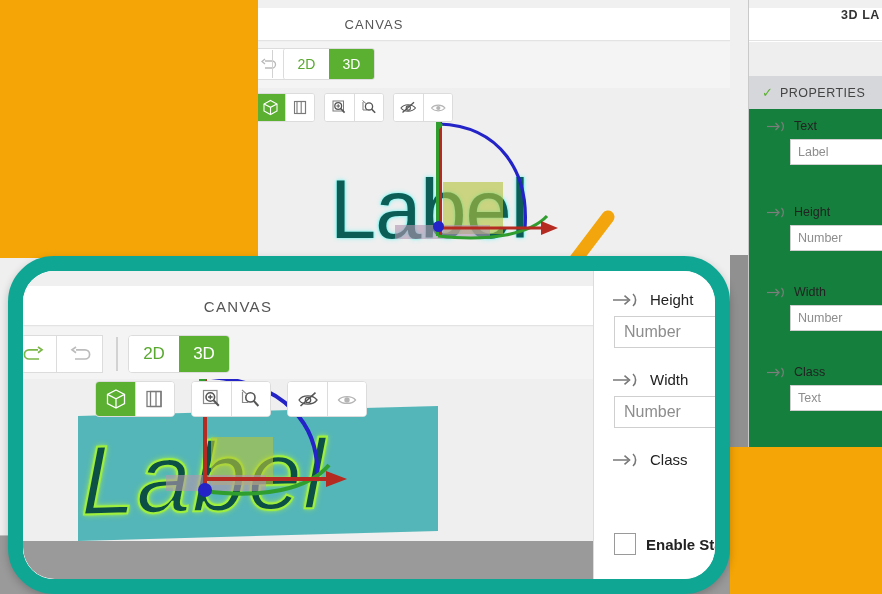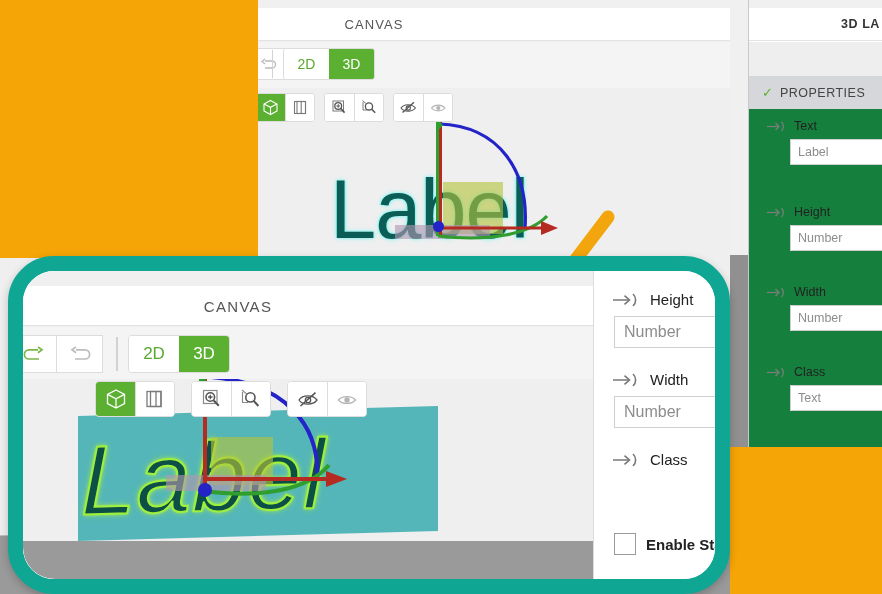--- a/index.html
+++ b/index.html
@@ -139,21 +139,21 @@
     padding-left:9px; font-size:16px; color:#8d8d8d;
   }
   .i-input.filled { color:#4a4a4a; }
   .i-check-row { position:absolute; left:20px; display:flex; align-items:center; }
   .i-check { width:22px; height:22px; border:1px solid #9a9a9a; background:#fff; }
   .i-check-lbl { margin-left:10px; font-size:15px; color:#222; font-weight:700; white-space:nowrap; }
 
   
   .right-panel { position:absolute; left:748px; top:0; width:134px; height:594px; background:#ffffff; }
   .rp-top { position:absolute; left:0; top:0; width:134px; height:8px; background:#f0f0f0; }
-  .rp-header { position:absolute; left:0; top:8px; width:134px; height:33px; background:#ffffff; border-bottom:1px solid #e3e3e3; display:flex; align-items:center; justify-content:flex-end; padding-right:2px; }
+  .rp-header { position:absolute; left:0; top:8px; width:134px; height:33px; background:#ffffff; border-bottom:1px solid #e3e3e3; display:flex; align-items:flex-start; justify-content:flex-end; padding-right:2px; }
   .rp-title { font-size:12.5px; font-weight:700; color:#333; letter-spacing:0.6px; white-space:nowrap; }
   .rp-gap { position:absolute; left:0; top:42px; width:134px; height:34px; background:#eeeeee; }
   .rp-section { position:absolute; left:0; top:76px; width:134px; height:33px; background:#d5d7da; display:flex; align-items:center; padding-left:14px; }
   .rp-section-caret { color:#5bb031; font-size:13px; margin-right:7px; }
   .rp-section-title { font-size:12.5px; color:#444; letter-spacing:0.5px; }
   .rp-body { position:absolute; left:0; top:109px; width:156px; height:485px; background:#15803d; }
   .rp-field { position:absolute; left:0; width:134px; }
   .rp-flabel { display:flex; align-items:center; font-size:12.5px; color:#222; }
   .rp-ficon { color:#7d7d7d; margin-right:6px; display:inline-flex; }
   .rp-finput { margin-top:6px; margin-left:42px; width:110px; height:26px; border:1px solid #cfcfcf; background:#fff; display:flex; align-items:center; padding-left:7px; font-size:12.5px; color:#8d8d8d; }

